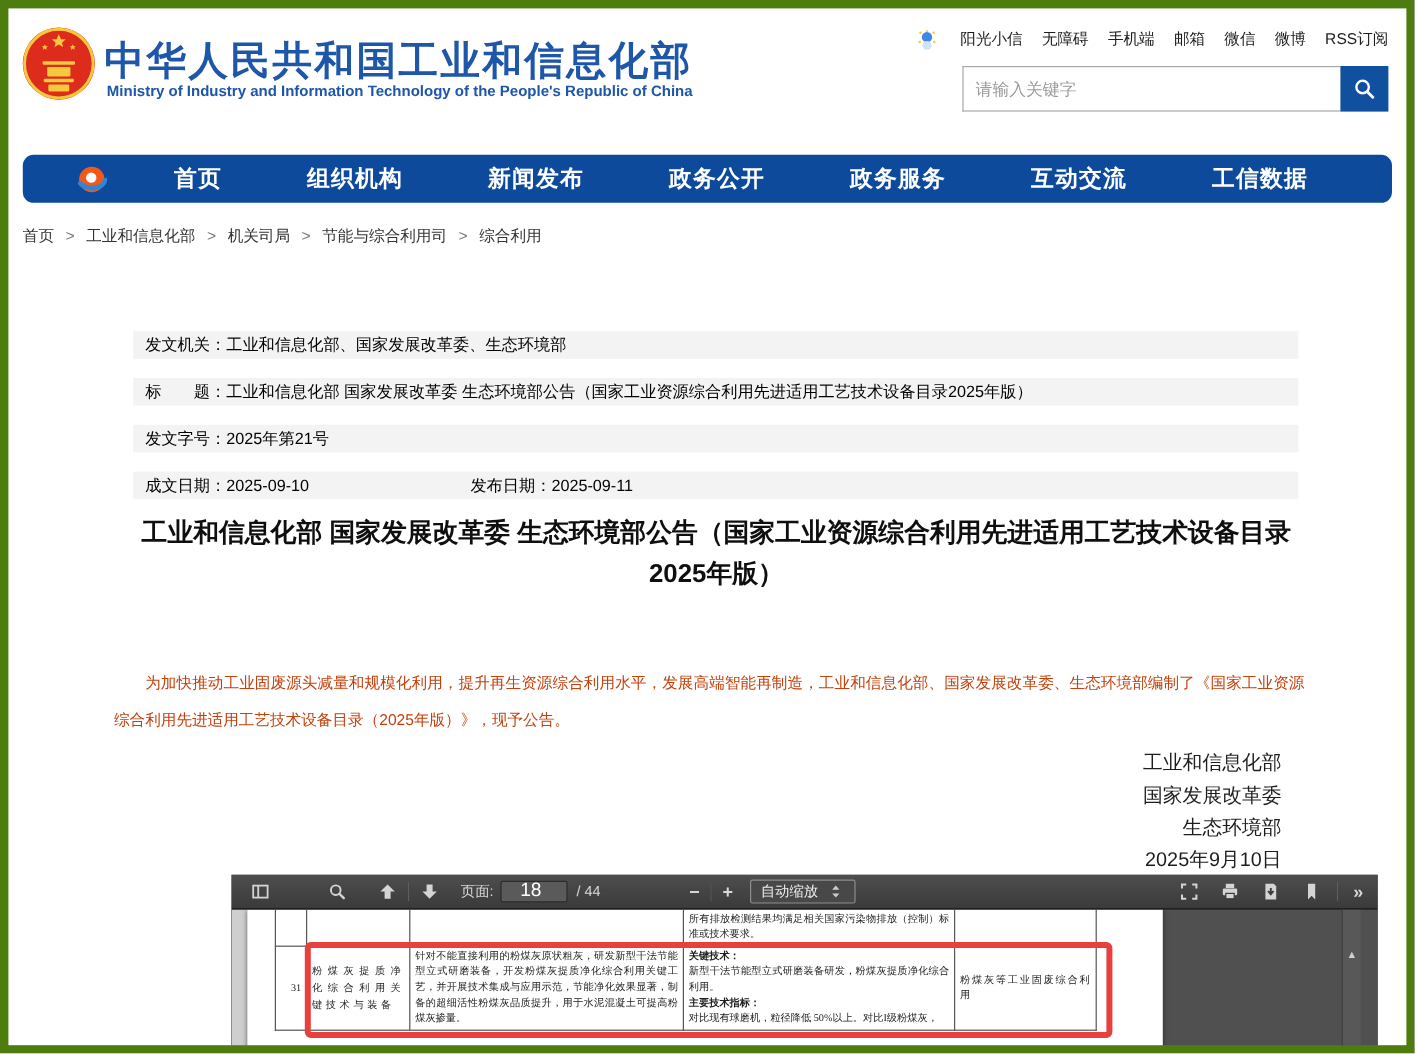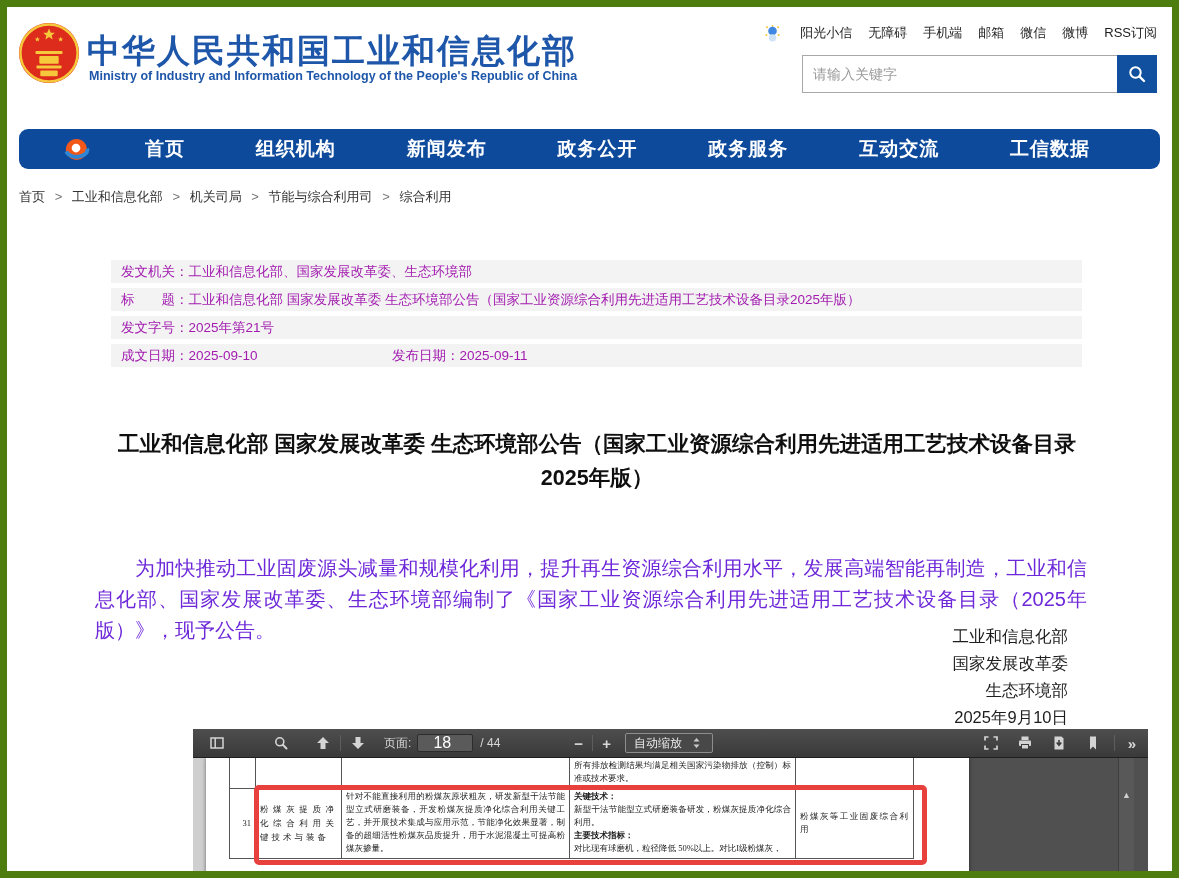--- a/index.html
+++ b/index.html
@@ -32,29 +32,29 @@
                  letter-spacing:1px; white-space:nowrap; }
 
   
   .breadcrumb { position:absolute; left:12px; top:181px; font-size:13px; color:#333; }
   .breadcrumb a { color:#333; text-decoration:none; }
   .breadcrumb .sep { color:#777; margin:0 6px; }
 
   
   .meta { position:absolute; left:104px; top:253px; width:971px; }
   .meta-row { position:relative; height:23px; line-height:23px; background:#f3f3f3;
-              margin-bottom:5px; font-size:13.5px; color:#a21caf; padding-left:10px;
-              white-space:nowrap; overflow:hidden; }
+              margin-bottom:5px; font-size:13.5px; color:#000000; padding-left:10px;
+              white-space:nowrap; overflow:hidden;margin-top:16px; }
   .meta-row .pair2 { position:absolute; left:281px; top:0; }
 
   
   .doc-title { position:absolute; left:95px; width:990px; top:420px; text-align:center;
                font-size:21.5px; font-weight:bold; color:#0f0f0f; line-height:34px; }
-  .doc-body { position:absolute; left:88px; width:992px; top:546px; font-size:20px;
-              color:#6d28d9; line-height:31px; text-indent:2em; text-align:justify; }
+  .doc-body { position:absolute; left:88px; width:992px; top:546px; font-size:13px;
+              color:#c2410c; line-height:31px; text-indent:2em; text-align:justify; }
   .signatures { position:absolute; right:104px; top:616px; text-align:right; font-size:16.5px;
                 color:#1d1d1d; line-height:27px; }
 
   
   .pdf { position:absolute; left:186px; top:722px; width:955px; height:156px; background:#0f172a; }
   .pdf-toolbar { height:29px; background:linear-gradient(#4e4e4e,#3a3a3a);
                  border-bottom:1px solid #1f1f1f; display:flex; align-items:center;
                  color:#d8d8d8; font-size:12px; }
   .tb-btn { background:none; border:none; padding:2px 4px; cursor:pointer; display:flex;
             align-items:center; }

